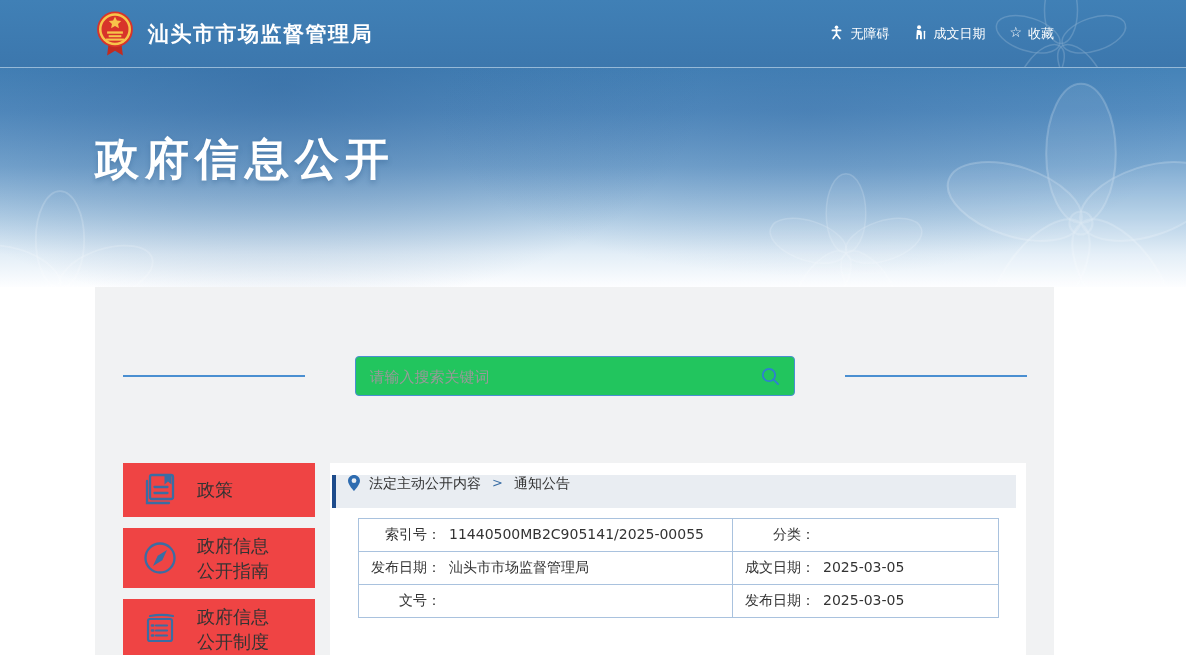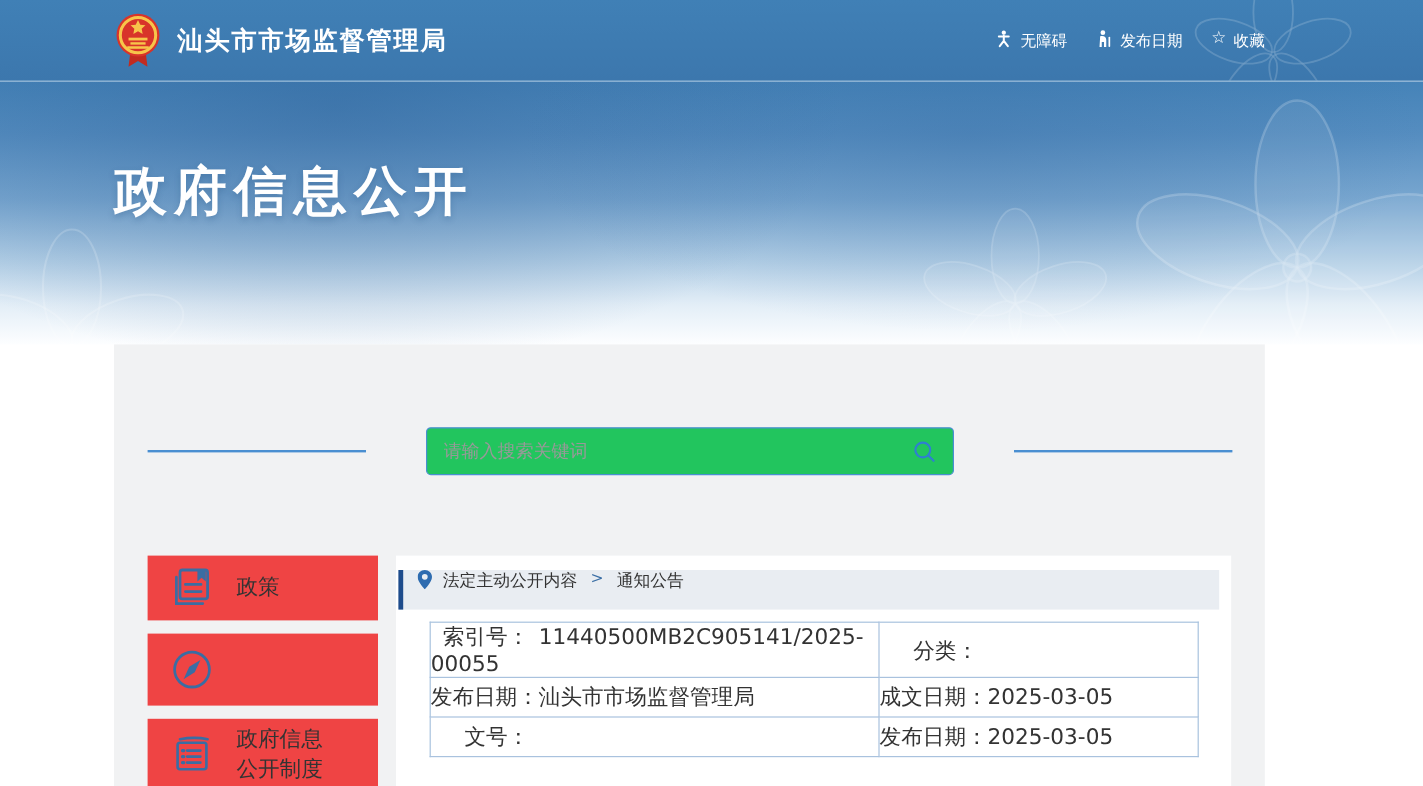--- a/index.html
+++ b/index.html
@@ -48,21 +48,21 @@
   .side-label { font-size:18px; color:#333; line-height:1.4; width:84px; }
 
   
   .main-panel { flex:1; background:#fff; height:192px; }
   .breadcrumb { margin:12px 10px 0 2px; height:33px; background:#e9edf2; border-left:4px solid var(--breadcrumb-bar,#1e4c8c);
     display:flex; align-items:flex-start; gap:9px; padding-left:12px; font-size:14px; color:#333; }
   .breadcrumb a { color:#333; text-decoration:none; cursor:pointer; }
   .crumb-sep { color:#3a6ea5; font-size:13px; padding:0 2px; }
 
   .meta-table { border-collapse:collapse; table-layout:fixed; width:640px; margin:10px 0 0 28px; }
-  .meta-table td { border:1px solid var(--table-border,#a9c2de); height:33px; font-size:18px; color:#333; vertical-align:middle; padding:0; background:#fff; }
+  .meta-table td { border:1px solid var(--table-border,#a9c2de); height:33px; font-size:14px; color:#333; vertical-align:middle; padding:0; background:#fff; }
   .meta-table td.c1 { width:374px; }
   .meta-table td.c2 { width:266px; }
   .tl { display:inline-block; width:82px; text-align:right; white-space:nowrap; }
   .tv { margin-left:8px; }
 </style>
 </head>
 <body>
 
 <div class="page">
 
@@ -102,21 +102,21 @@
           <span>无障碍</span>
         </a>
         <a class="util">
           <span style="display:flex;">
             <svg width="14" height="15" viewBox="0 0 14 16">
               <circle cx="6" cy="2.4" r="2.1" fill="#fff"></circle>
               <path d="M3.6 5.6 C6.8 4.8 9 6.2 9 8.6 L9 15.2 L7 15.2 L7 10.6 L5 10.6 L5 15.2 L3 15.2 Z" fill="#fff"></path>
               <rect x="11" y="6" width="1.5" height="9.2" rx="0.7" fill="#fff"></rect>
             </svg>
           </span>
-          <span>发布日期</span>
+          <span>成文日期</span>
         </a>
         <a class="util">
           <span class="glyph">☆</span>
           <span>收藏</span>
         </a>
       </nav>
     </div>
   </header>
 
   <div class="banner">
@@ -187,20 +187,21 @@
           </span>
           <span class="side-label">政策</span>
         </div>
         <div class="side-item two">
           <span style="display:flex;">
             <svg width="40" height="40" viewBox="0 0 40 40" fill="none" stroke="#3a6da3" stroke-width="2.3">
               <circle cx="20" cy="20" r="14.5"></circle>
               <path d="M27 12 L22.3 22.3 L13 28 L17.7 17.7 Z" fill="#3a6da3" stroke="none"></path>
             </svg>
           </span>
+          <span class="side-label">政府信息公开指南</span>
         </div>
         <div class="side-item two">
           <span style="display:flex;">
             <svg width="40" height="40" viewBox="0 0 40 40" fill="none" stroke="#3a6da3" stroke-width="2.2">
               <rect x="8" y="10" width="24" height="22" rx="2"></rect>
               <path d="M10 7 C18 5.5 26 5.5 33 7" stroke-linecap="round"></path>
               <path d="M16 16.5 h11 M16 21.5 h11 M16 26.5 h11" stroke-linecap="round"></path>
               <path d="M12 16.5 h1.2 M12 21.5 h1.2 M12 26.5 h1.2" stroke-linecap="round" stroke-width="2.6"></path>
             </svg>
           </span>

